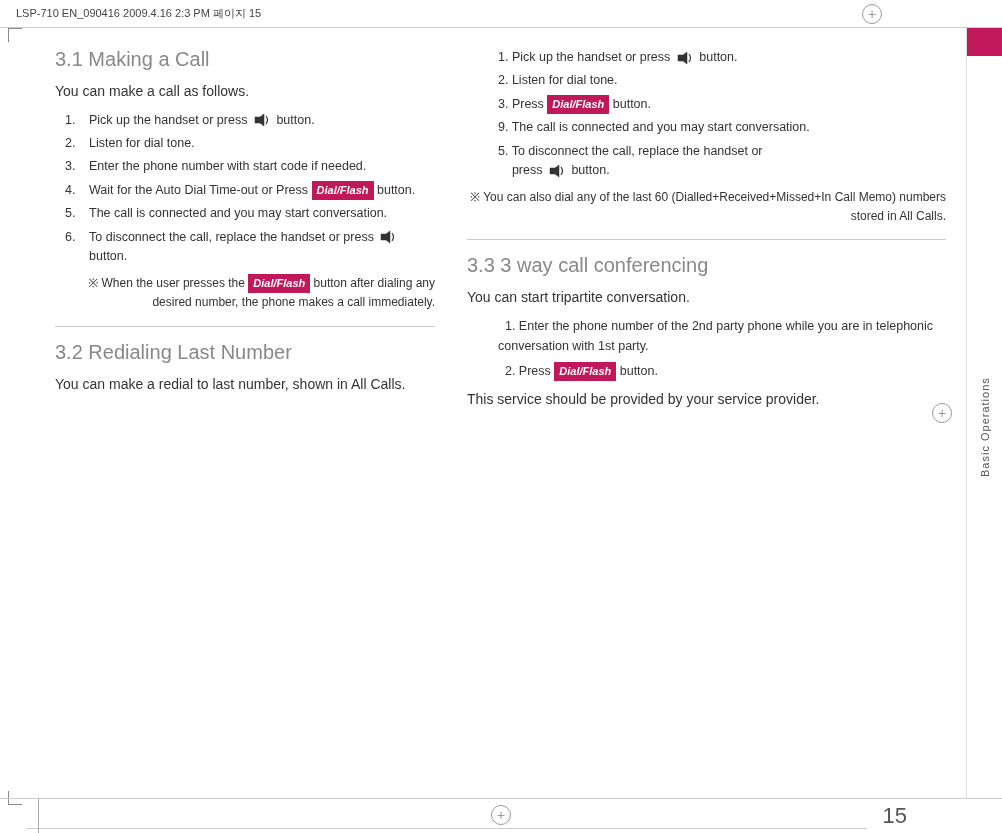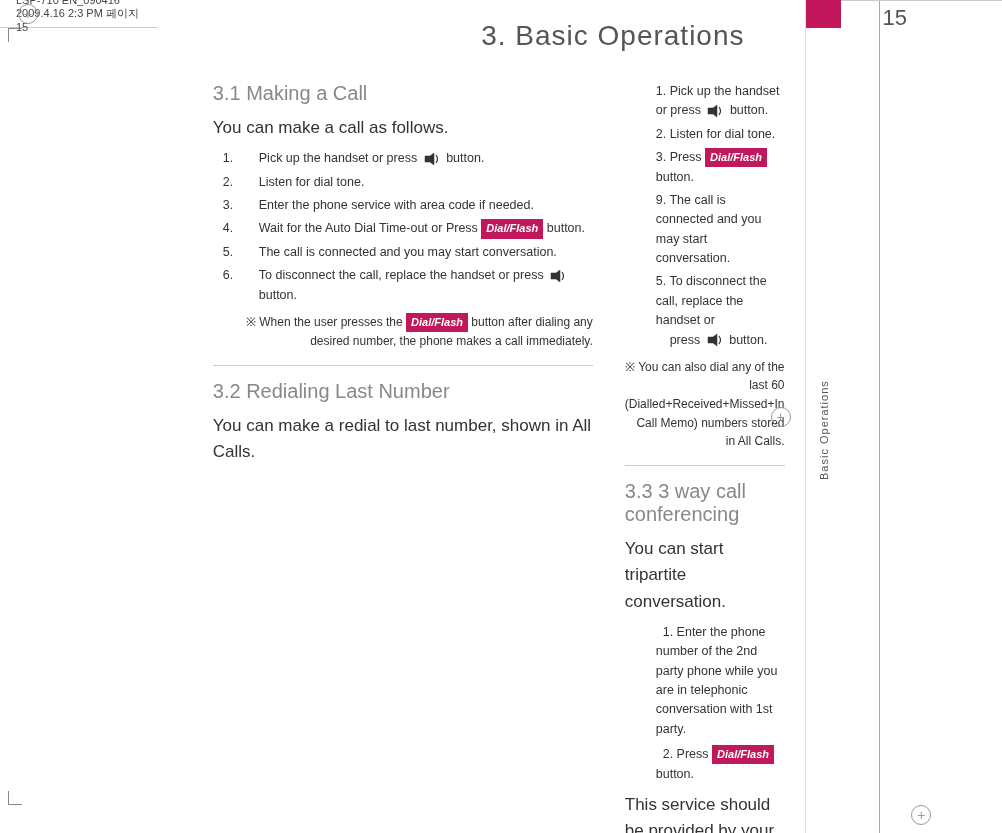--- a/index.html
+++ b/index.html
@@ -13,20 +13,21 @@
       color: #222;
       overflow: hidden;
     }
 
     .page {
       width: 1002px;
       height: 833px;
       position: relative;
       background: #fff;
       display: flex;
+      flex-direction: column;
     }
 
     
     .header-bar {
       height: 28px;
       border-bottom: 1px solid #ccc;
       display: flex;
       align-items: center;
       padding: 0 16px;
       font-size: 11px;
@@ -97,21 +98,21 @@
     .section-heading {
       font-size: 20px;
       font-weight: 400;
       color: #888;
       margin-bottom: 10px;
       margin-top: 10px;
     }
 
     
     .body-text {
-      font-size: 17px;
+      font-size: 14px;
       line-height: 1.55;
       color: #333;
       margin-bottom: 8px;
     }
 
     
     ol.steps {
       list-style: none;
       padding-left: 10px;
       margin-bottom: 8px;
@@ -126,21 +127,20 @@
       gap: 6px;
     }
 
     ol.steps li .step-num {
       flex-shrink: 0;
       min-width: 18px;
     }
 
     ol.steps li .step-text {
       flex: 1;
-      margin-left: 12px;
     }
 
     
     ol.steps-right {
       list-style: none;
       padding-left: 0;
       margin-bottom: 8px;
     }
 
     ol.steps-right li {
@@ -221,21 +221,21 @@
       text-align: center;
       flex: 1;
       display: flex;
       align-items: center;
       justify-content: center;
     }
 
     
     .page-footer {
       display: flex;
-      align-items: flex-start;
+      align-items: flex-end;
       justify-content: flex-end;
       padding: 4px 55px 4px 26px;
       border-top: 1px solid #ccc;
       position: relative;
     }
 
     .footer-left-line {
       position: absolute;
       left: 38px;
       bottom: 0;
@@ -310,21 +310,20 @@
     <div class="header-crosshair"></div>
   </div>
 
   <div class="corner-mark corner-tl"></div>
   <div class="corner-mark corner-bl"></div>
 
   <div class="content-area">
 
     <div class="page-content">
 
-      <div class="page-title">3. Basic Operations</div>
 
       <div class="two-col">
 
         <div class="col-left">
 
           <div>
             <div class="section-heading">3.1  Making a Call</div>
             <p class="body-text">You can make a call as follows.</p>
             <ol class="steps">
               <li>
@@ -338,21 +337,21 @@
                   </span>
                   button.
                 </span>
               </li>
               <li>
                 <span class="step-num">2.</span>
                 <span class="step-text">Listen for dial tone.</span>
               </li>
               <li>
                 <span class="step-num">3.</span>
-                <span class="step-text">Enter the phone service with area code if needed.</span>
+                <span class="step-text">Enter the phone number with start code if needed.</span>
               </li>
               <li>
                 <span class="step-num">4.</span>
                 <span class="step-text">Wait for the Auto Dial Time-out or Press <span class="dial-flash">Dial/Flash</span> button.</span>
               </li>
               <li>
                 <span class="step-num">5.</span>
                 <span class="step-text">The call is connected and you may start conversation.</span>
               </li>
               <li>

